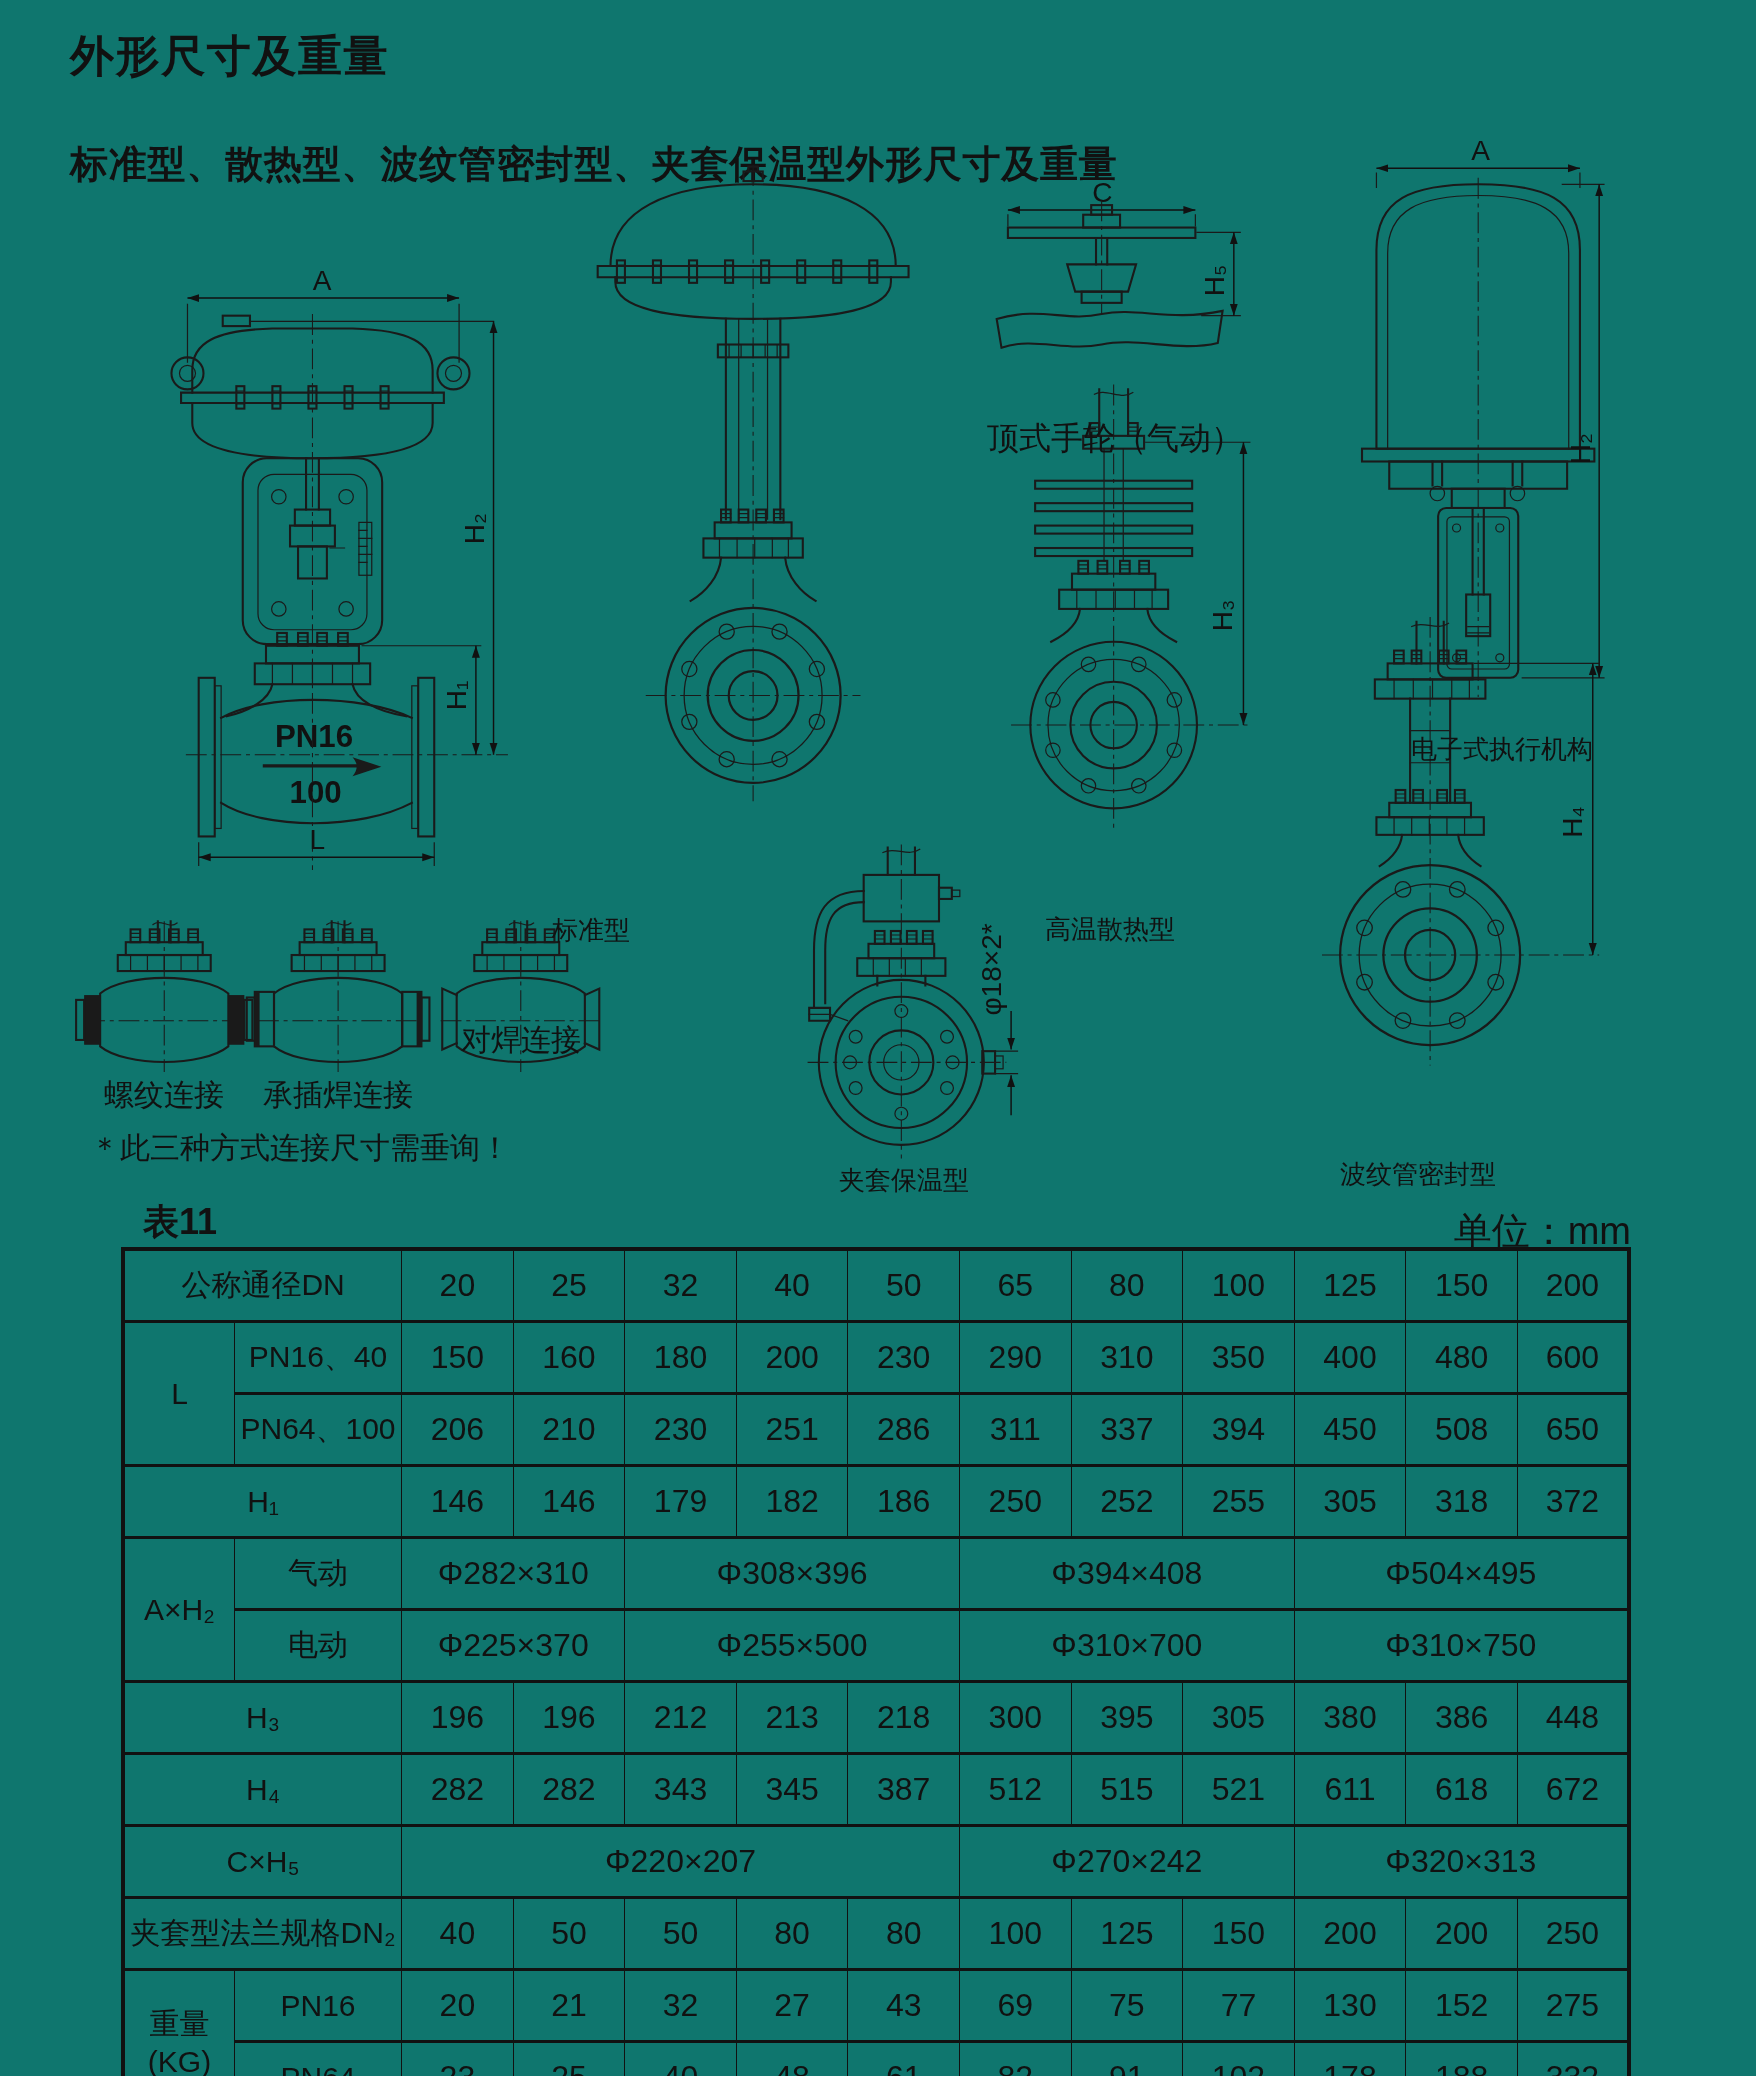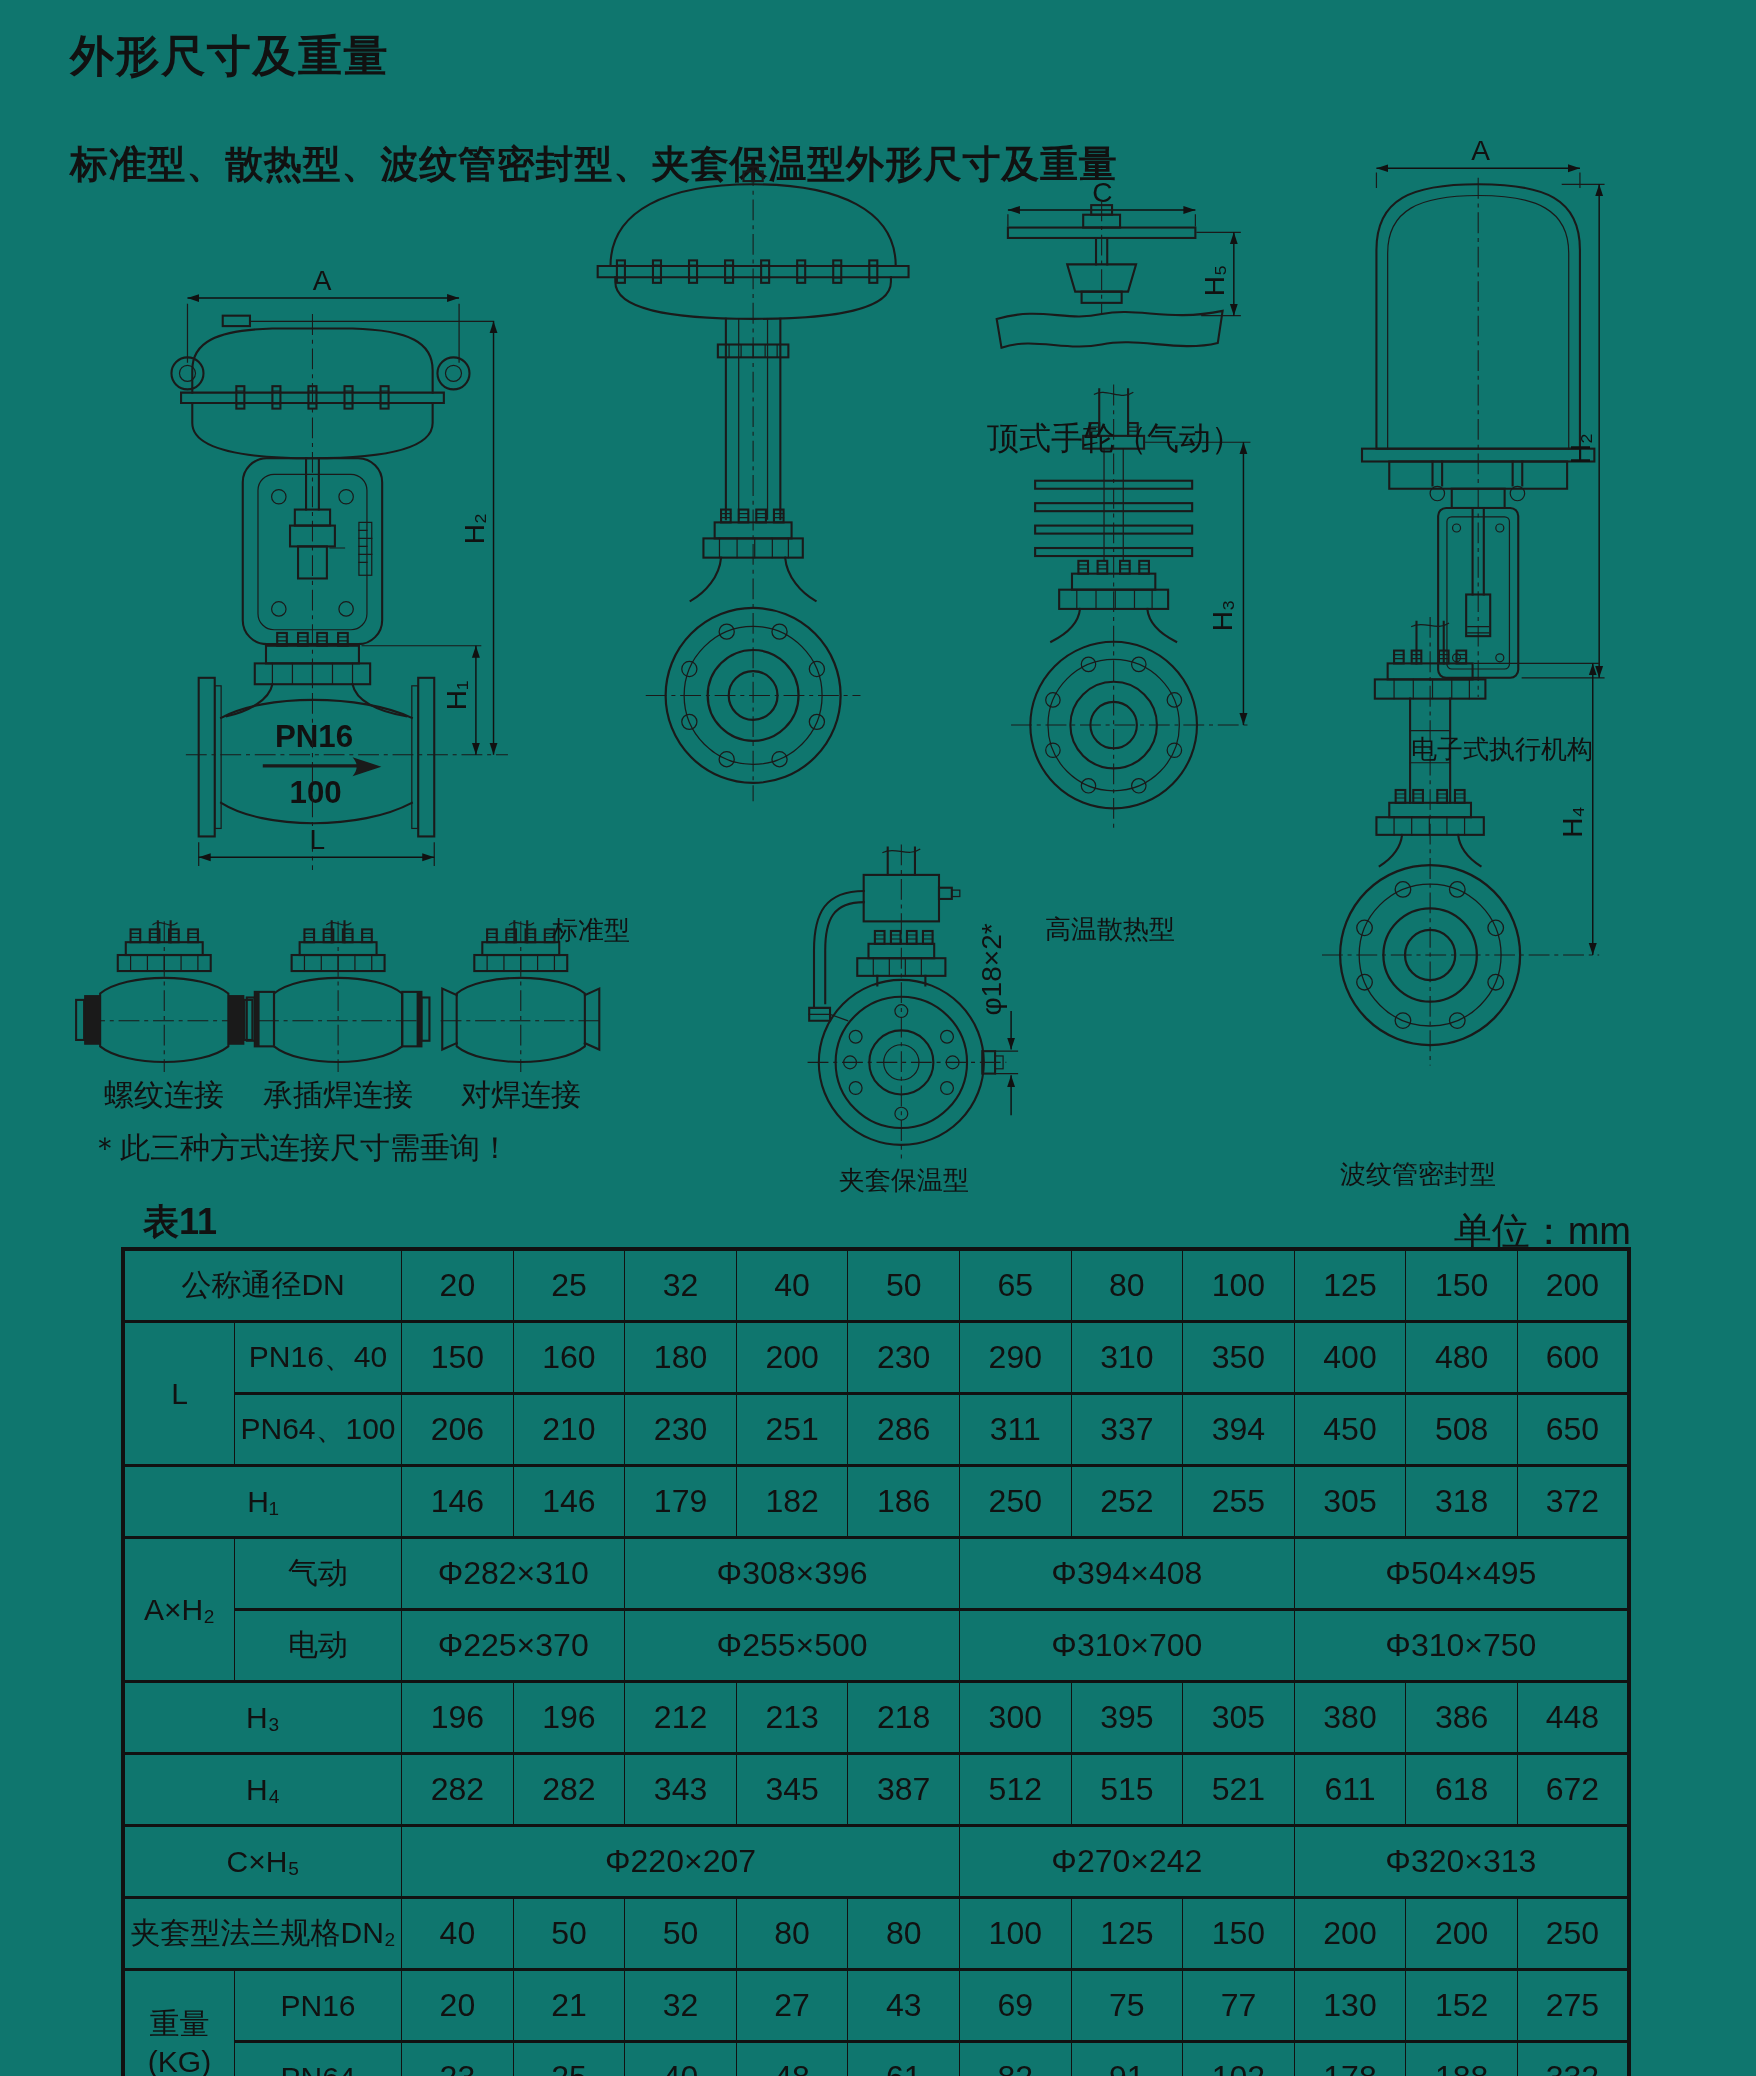--- a/index.html
+++ b/index.html
@@ -326,21 +326,21 @@
   </svg>
 
   <div class="abs figlabel" style="left:567px;top:913px;margin-left:24px;">标准型</div>
   <div class="abs figlabel" style="left:1115px;top:417px;font-size:32px;">顶式手轮（气动）</div>
   <div class="abs figlabel" style="left:1502px;top:732px;">电子式执行机构</div>
   <div class="abs figlabel" style="left:1110px;top:912px;">高温散热型</div>
   <div class="abs figlabel" style="left:904px;top:1163px;">夹套保温型</div>
   <div class="abs figlabel" style="left:1418px;top:1157px;">波纹管密封型</div>
   <div class="abs figlabel" style="left:164px;top:1075px;font-size:30px;">螺纹连接</div>
   <div class="abs figlabel" style="left:338px;top:1075px;font-size:30px;">承插焊连接</div>
-  <div class="abs figlabel" style="left:521px;top:1075px;font-size:30px;">对焊连接</div>
+  <div class="abs figlabel" style="left:521px;top:1020px;font-size:30px;">对焊连接</div>
   <div class="abs noteA">＊此三种方式连接尺寸需垂询！</div>
 
   <div class="abs tcaption">表11</div>
   <div class="abs tunit">单位：mm</div>
 
   <table class="dimtable">
     <colgroup>
       <col style="width:7.4%">
         <col style="width:11.1%">
       <col style="width:7.409%">

